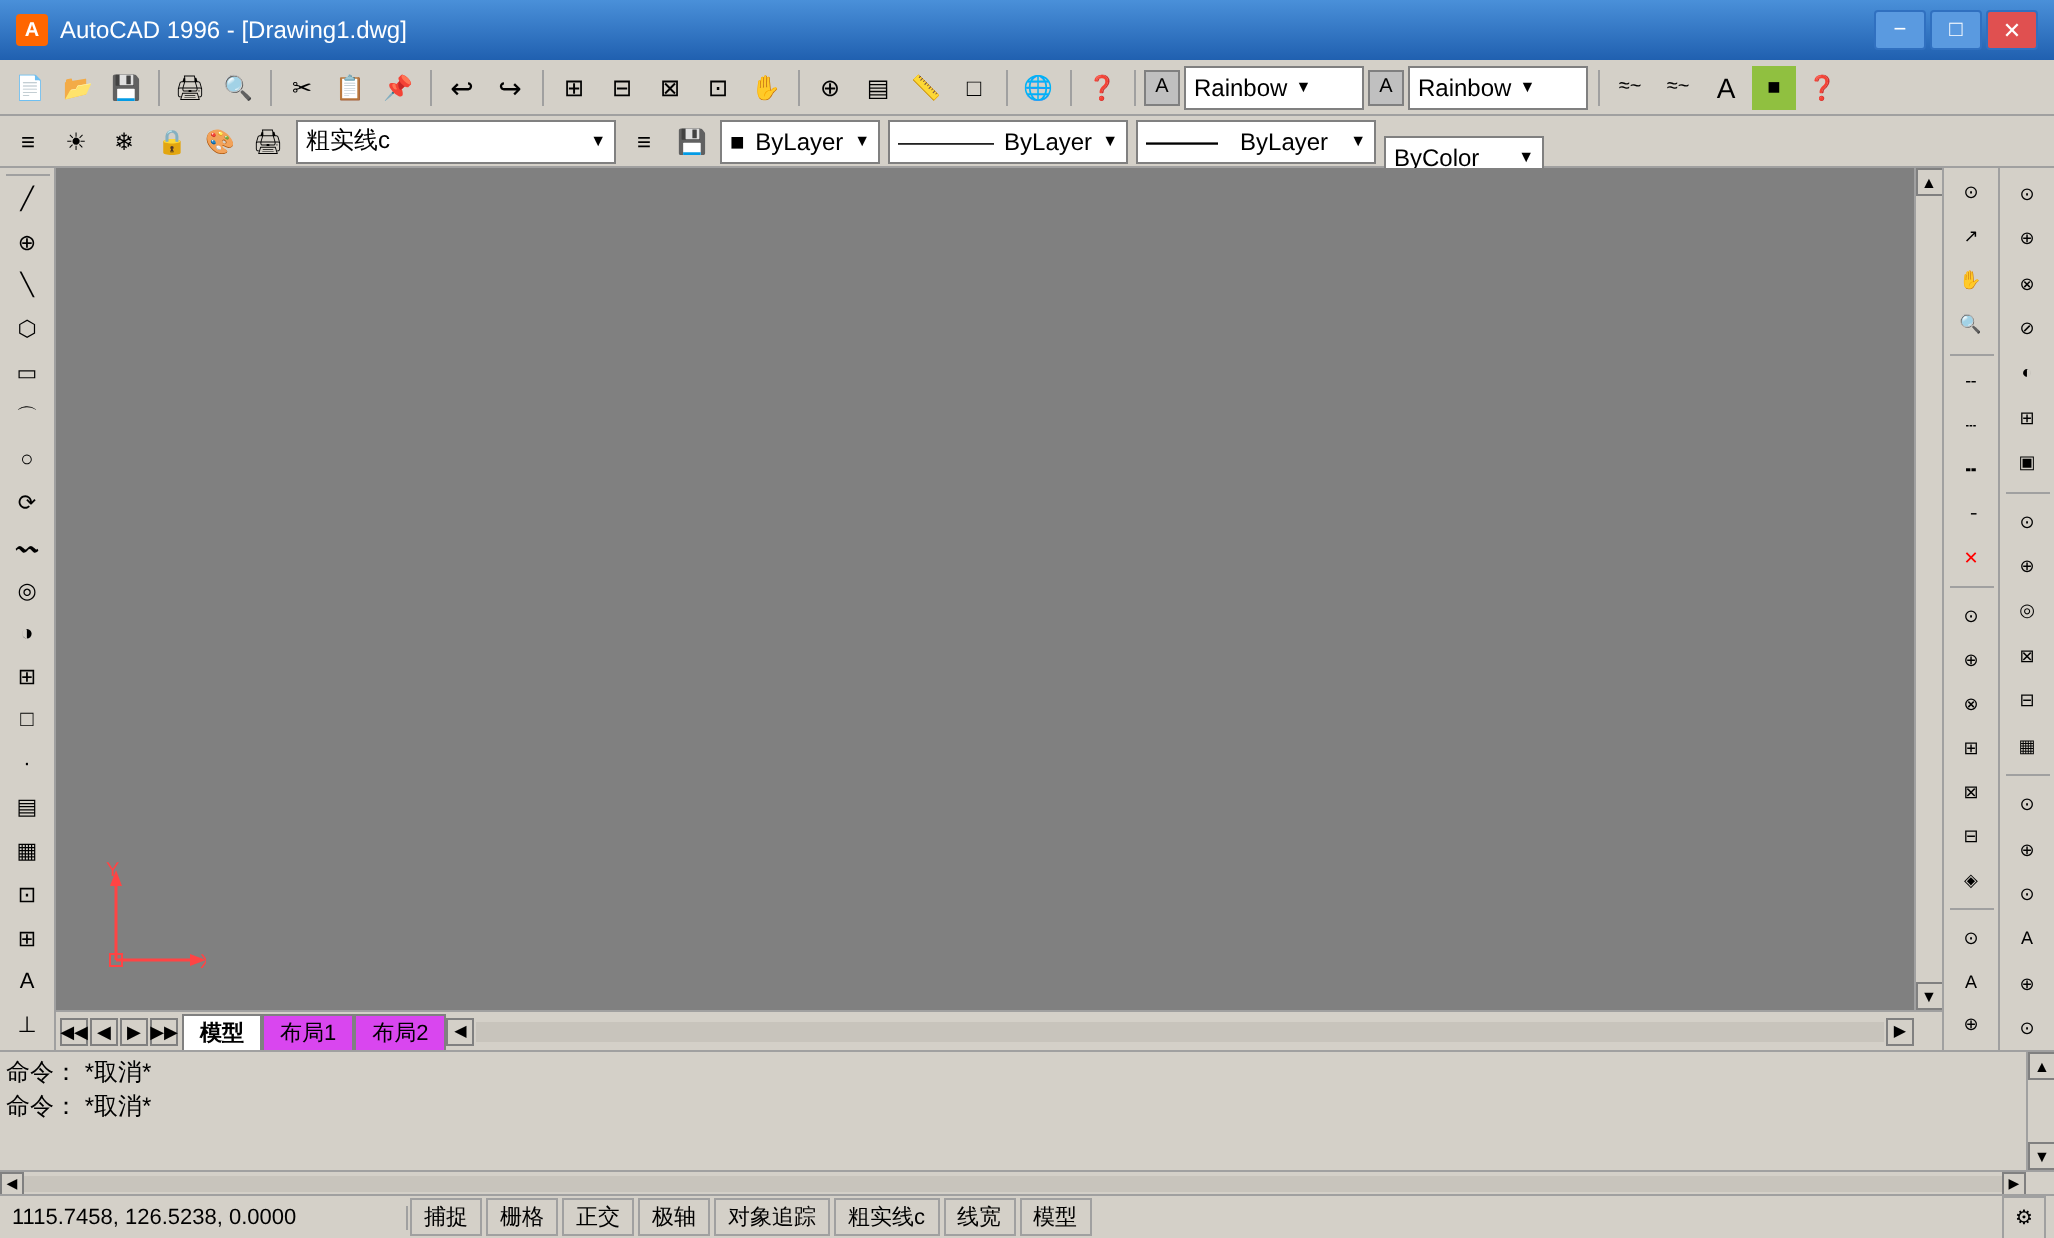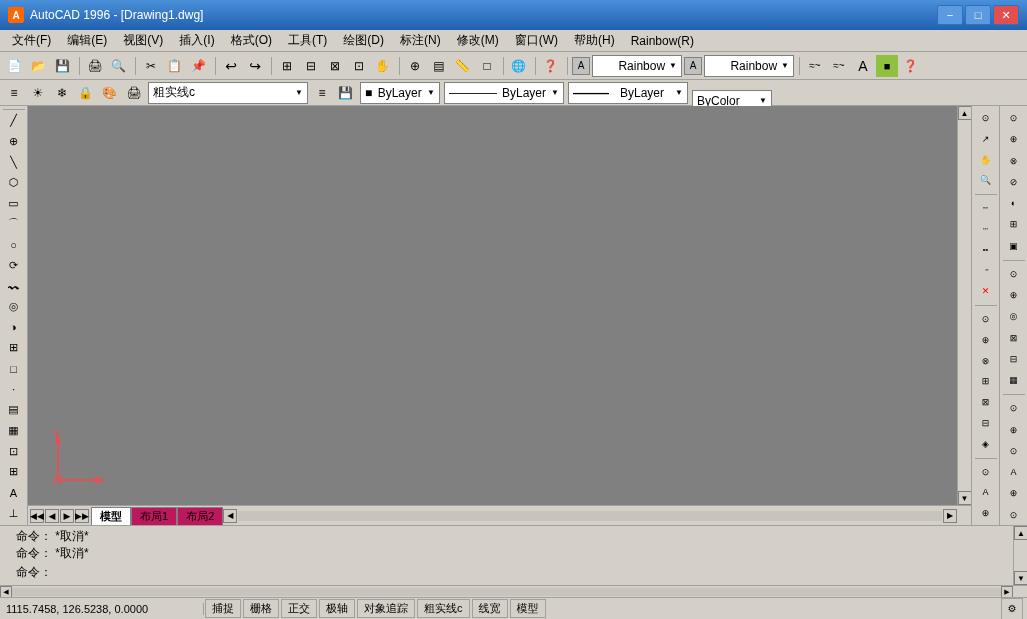--- a/index.html
+++ b/index.html
@@ -117,21 +117,21 @@
     .toolbar-dropdown {
       height: 22px;
       background: white;
       border: 1px solid #808080;
       display: flex;
       align-items: center;
       padding: 0 4px;
       cursor: pointer;
       font-size: 12px;
       min-width: 100px;
-      justify-content: flex-end;
+      justify-content: flex-start;
     }
     .dropdown-arrow {
       font-size: 8px;
       margin-left: 4px;
     }
 
     
     #layer-row {
       background: #d4d0c8;
       border-bottom: 1px solid #a0a0a0;
@@ -210,21 +210,21 @@
     #vscroll {
       width: 14px;
       background: #d4d0c8;
       border-left: 1px solid #a0a0a0;
       display: flex;
       flex-direction: column;
       align-items: center;
     }
     .tab-btn {
       padding: 1px 8px;
-      background: #be185d;
+      background: #d946ef;
       border: 1px solid #808080;
       border-bottom: none;
       font-size: 11px;
       cursor: pointer;
       height: 18px;
       display: flex;
       align-items: center;
     }
     .tab-btn.active {
       background: white;
@@ -353,34 +353,20 @@
       <div id="title-icon">A</div>
       <span id="title-text">AutoCAD 1996 - [Drawing1.dwg]</span>
     </div>
     <div id="title-controls">
       <div class="title-btn">−</div>
       <div class="title-btn">□</div>
       <div class="title-btn close">✕</div>
     </div>
   </div>
 
-  <div id="menu-bar">
-      <div class="menu-item">文件(F)</div>
-      <div class="menu-item">编辑(E)</div>
-      <div class="menu-item">视图(V)</div>
-      <div class="menu-item">插入(I)</div>
-      <div class="menu-item">格式(O)</div>
-      <div class="menu-item">工具(T)</div>
-      <div class="menu-item">绘图(D)</div>
-      <div class="menu-item">标注(N)</div>
-      <div class="menu-item">修改(M)</div>
-      <div class="menu-item">窗口(W)</div>
-      <div class="menu-item">帮助(H)</div>
-      <div class="menu-item">Rainbow(R)</div>
-    </div>
 
   <div class="toolbar-row" id="toolbar-row-1">
     <div class="toolbar-btn">📄</div>
     <div class="toolbar-btn">📂</div>
     <div class="toolbar-btn">💾</div>
     <div class="toolbar-sep"></div>
     <div class="toolbar-btn">🖨</div>
     <div class="toolbar-btn">🔍</div>
     <div class="toolbar-sep"></div>
     <div class="toolbar-btn">✂</div>
@@ -590,27 +576,23 @@
           <div class="left-btn" style="font-size:9px;">⊙</div>
           <div class="left-btn" style="font-size:9px;">A</div>
           <div class="left-btn" style="font-size:9px;">⊕</div>
           <div class="left-btn" style="font-size:9px;">⊙</div>
         </div>
       </div>
     </div>
   </div>
 
   <div style="background:#d4d0c8;border-top:1px solid #a0a0a0;display:flex;height:60px;">
-    <div style="flex:1;padding:2px 16px;overflow:hidden;">
+    <div style="flex:1;padding:2px 3px;overflow:hidden;">
       <div class="cmd-line">命令：  *取消*</div>
       <div class="cmd-line">命令：  *取消*</div>
-      <div id="cmd-input-row">
-        <span id="cmd-label">命令：</span>
-        <input id="cmd-input" type="text" style="">
-      </div>
     </div>
     <div style="width:14px;background:#d4d0c8;border-left:1px solid #a0a0a0;display:flex;flex-direction:column;">
       <div style="width:14px;height:14px;background:#d4d0c8;border:1px solid #808080;display:flex;align-items:center;justify-content:center;font-size:8px;cursor:pointer;">▲</div>
       <div style="flex:1;"></div>
       <div style="width:14px;height:14px;background:#d4d0c8;border:1px solid #808080;display:flex;align-items:center;justify-content:center;font-size:8px;cursor:pointer;">▼</div>
     </div>
   </div>
   <div style="height:12px;background:#d4d0c8;border-top:1px solid #a0a0a0;display:flex;">
     <div style="flex:1;display:flex;align-items:center;">
       <div style="width:12px;height:12px;background:#d4d0c8;border:1px solid #808080;display:flex;align-items:center;justify-content:center;font-size:7px;cursor:pointer;">◀</div>

